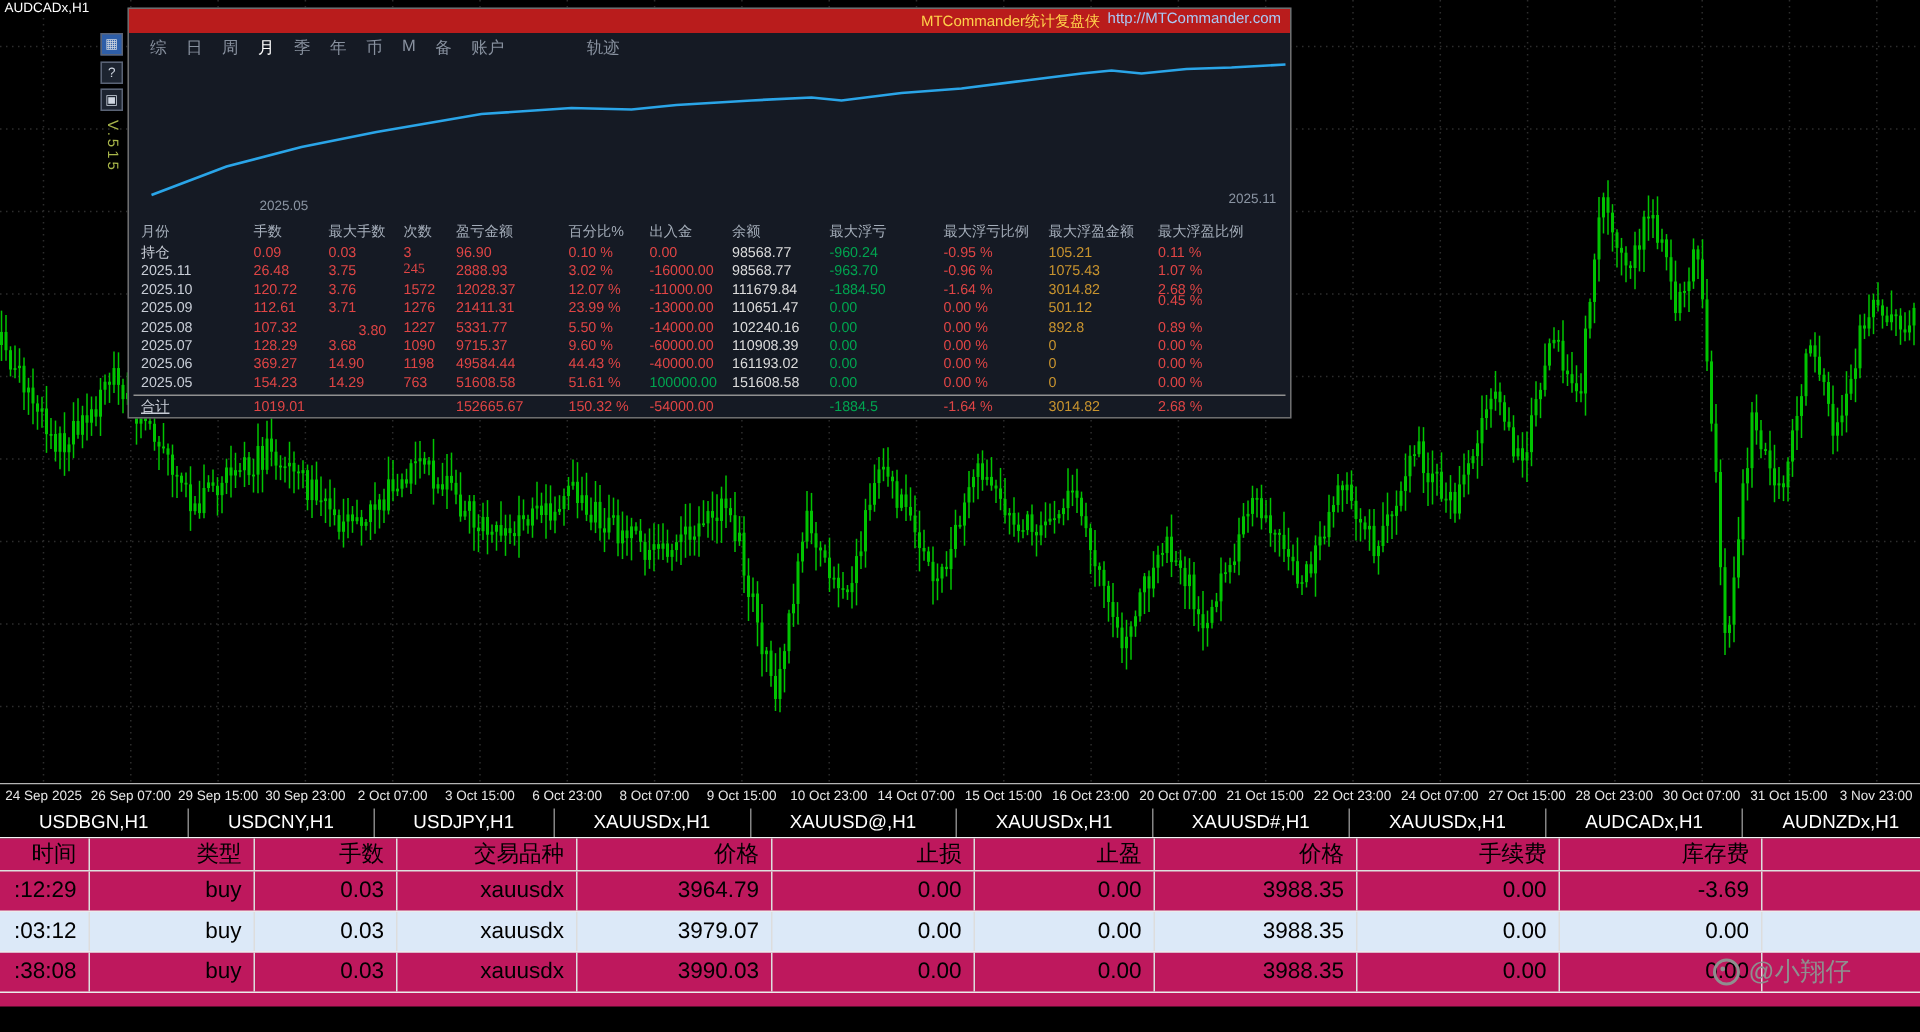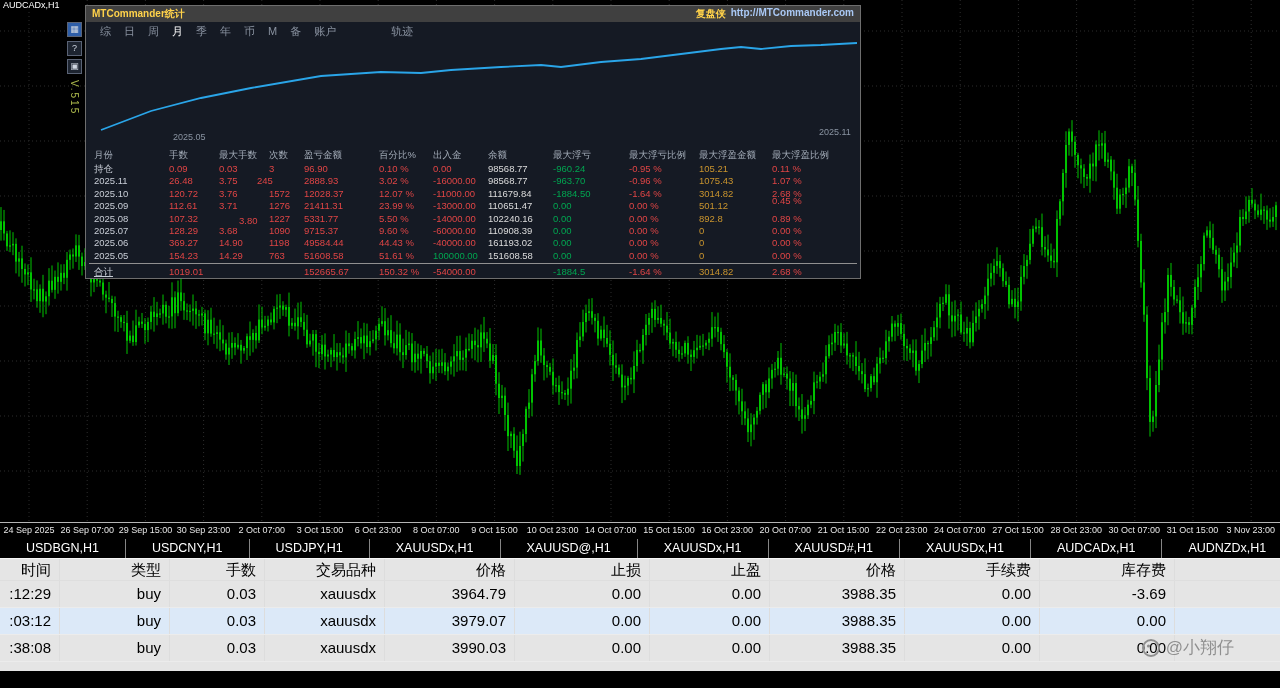--- a/index.html
+++ b/index.html
@@ -3,30 +3,30 @@
 <meta charset="utf-8">
 <style>
   html,body{margin:0;padding:0;}
   body{position:relative;width:1280px;height:688px;overflow:hidden;background:#000;font-family:"Liberation Sans","DejaVu Sans",sans-serif;}
   .abs{position:absolute;}
   #chart-area{left:0;top:0;width:1280px;height:522px;border-bottom:1px solid #b5b5b5;}
   #time-axis{left:0;top:523px;width:1280px;height:15px;background:#000;display:flex;align-items:center;}
   .taxis-label{flex:0 0 58.18px;width:58.18px;font-size:9px;color:#e6e6e6;text-align:center;white-space:nowrap;line-height:15px;}
   #symbol-tabs{left:0;top:538px;width:1280px;height:20px;background:#000;border-bottom:1px solid #f5f5f5;display:flex;align-items:center;overflow:hidden;}
   .sym-tab{color:#fff;font-size:12.5px;line-height:19px;padding:0 26px;border-right:1px solid #858585;white-space:nowrap;}
-  #trade-table{left:0;top:559px;width:1280px;height:112px;background:#e5e5e5;color:#000;}
+  #trade-table{left:0;top:559px;width:1280px;height:112px;background:#be185d;color:#000;}
   .trow{display:grid;grid-template-columns:60px 110px 95px 120px 130px 135px 120px 135px 135px 135px 1fr;}
   .trow.header{height:21px;line-height:21px;border-bottom:1px solid #dedede;}
   .trow.r{height:26px;line-height:26px;border-bottom:1px solid #ececec;}
   .trow.alt{background:#dce9f8;}
   .tcell{font-size:15px;text-align:right;padding-right:8px;border-right:1px solid #ddd;overflow:hidden;white-space:nowrap;}
   .tcell.filler{border-right:none;}
   #status-bar{left:0;top:671px;width:1280px;height:17px;background:#f2f2f2;border-top:1px solid #9a9a9a;color:#000;font-size:13px;line-height:16px;padding-left:6px;box-sizing:border-box;white-space:pre;margin-top:40px;}
   #stats-panel{left:85px;top:5px;width:774px;height:272px;background:#151a24;border:1px solid #6e6e6e;z-index:5;}
-  .p-titlebar{height:16px;background:#404040;display:flex;justify-content:space-between;align-items:center;padding:0 6px;font-weight:bold;}
+  .p-titlebar{height:16px;background:#b91c1c;display:flex;justify-content:flex-end;align-items:center;padding:0 6px;}
   .p-title{color:#ffd24a;font-size:10px;}
   .p-right{font-size:10px;display:flex;gap:5px;}
   .p-brand{color:#ffd24a;}
   .p-url{color:#aac9f5;}
   .p-tabs{height:18px;display:flex;align-items:center;padding-left:14px;gap:13px;font-size:11px;color:#88919f;}
   .ptab{cursor:default;}
   .ptab.active{color:#fff;}
   .ptab.gap{margin-left:42px;}
   #equity-svg{position:absolute;left:0;top:34px;}
   .eq-label{position:absolute;font-size:9px;color:#8a94a2;}
@@ -989,21 +989,21 @@
       <div class="scell" style="left: 293px; top: 14px; color: rgb(224, 69, 69);">0.10 %</div>
       <div class="scell" style="left: 347px; top: 14px; color: rgb(224, 69, 69);">0.00</div>
       <div class="scell" style="left: 402px; top: 14px; color: rgb(220, 220, 220);">98568.77</div>
       <div class="scell" style="left: 467px; top: 14px; color: rgb(0, 165, 80);">-960.24</div>
       <div class="scell" style="left: 543px; top: 14px; color: rgb(224, 69, 69);">-0.95 %</div>
       <div class="scell" style="left: 613px; top: 14px; color: rgb(201, 148, 46);">105.21</div>
       <div class="scell" style="left: 686px; top: 14px; color: rgb(224, 69, 69);">0.11 %</div>
       <div class="scell" style="left: 8px; top: 26.4px; color: rgb(200, 205, 214);">2025.11</div>
       <div class="scell" style="left: 83px; top: 26.4px; color: rgb(224, 69, 69);">26.48</div>
       <div class="scell" style="left: 133px; top: 26.4px; color: rgb(224, 69, 69);">3.75</div>
-      <div class="scell" style="left: 171px; top: 26.4px; color: rgb(224, 69, 69);">245</div>
+      <div class="scell" style="left: 183px; top: 26.4px; color: rgb(224, 69, 69); font-family: Liberation Serif, serif;">245</div>
       <div class="scell" style="left: 218px; top: 26.4px; color: rgb(224, 69, 69);">2888.93</div>
       <div class="scell" style="left: 293px; top: 26.4px; color: rgb(224, 69, 69);">3.02 %</div>
       <div class="scell" style="left: 347px; top: 26.4px; color: rgb(224, 69, 69);">-16000.00</div>
       <div class="scell" style="left: 402px; top: 26.4px; color: rgb(220, 220, 220);">98568.77</div>
       <div class="scell" style="left: 467px; top: 26.4px; color: rgb(0, 165, 80);">-963.70</div>
       <div class="scell" style="left: 543px; top: 26.4px; color: rgb(224, 69, 69);">-0.96 %</div>
       <div class="scell" style="left: 613px; top: 26.4px; color: rgb(201, 148, 46);">1075.43</div>
       <div class="scell" style="left: 686px; top: 26.4px; color: rgb(224, 69, 69);">1.07 %</div>
       <div class="scell" style="left: 8px; top: 38.8px; color: rgb(200, 205, 214);">2025.10</div>
       <div class="scell" style="left: 83px; top: 38.8px; color: rgb(224, 69, 69);">120.72</div>

